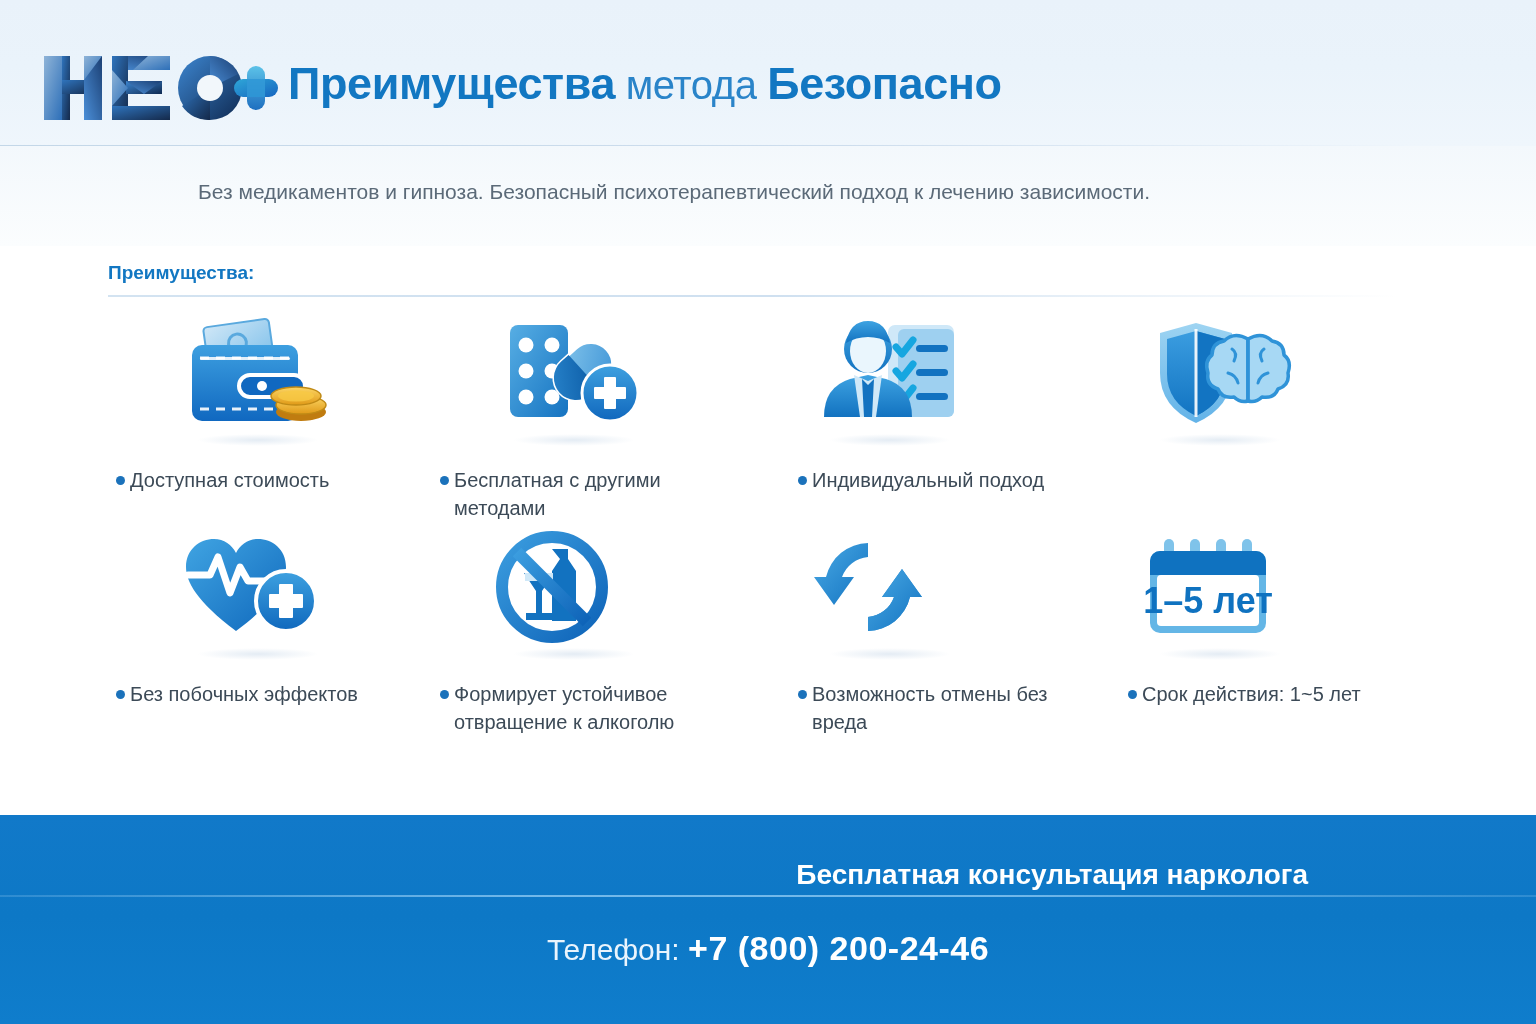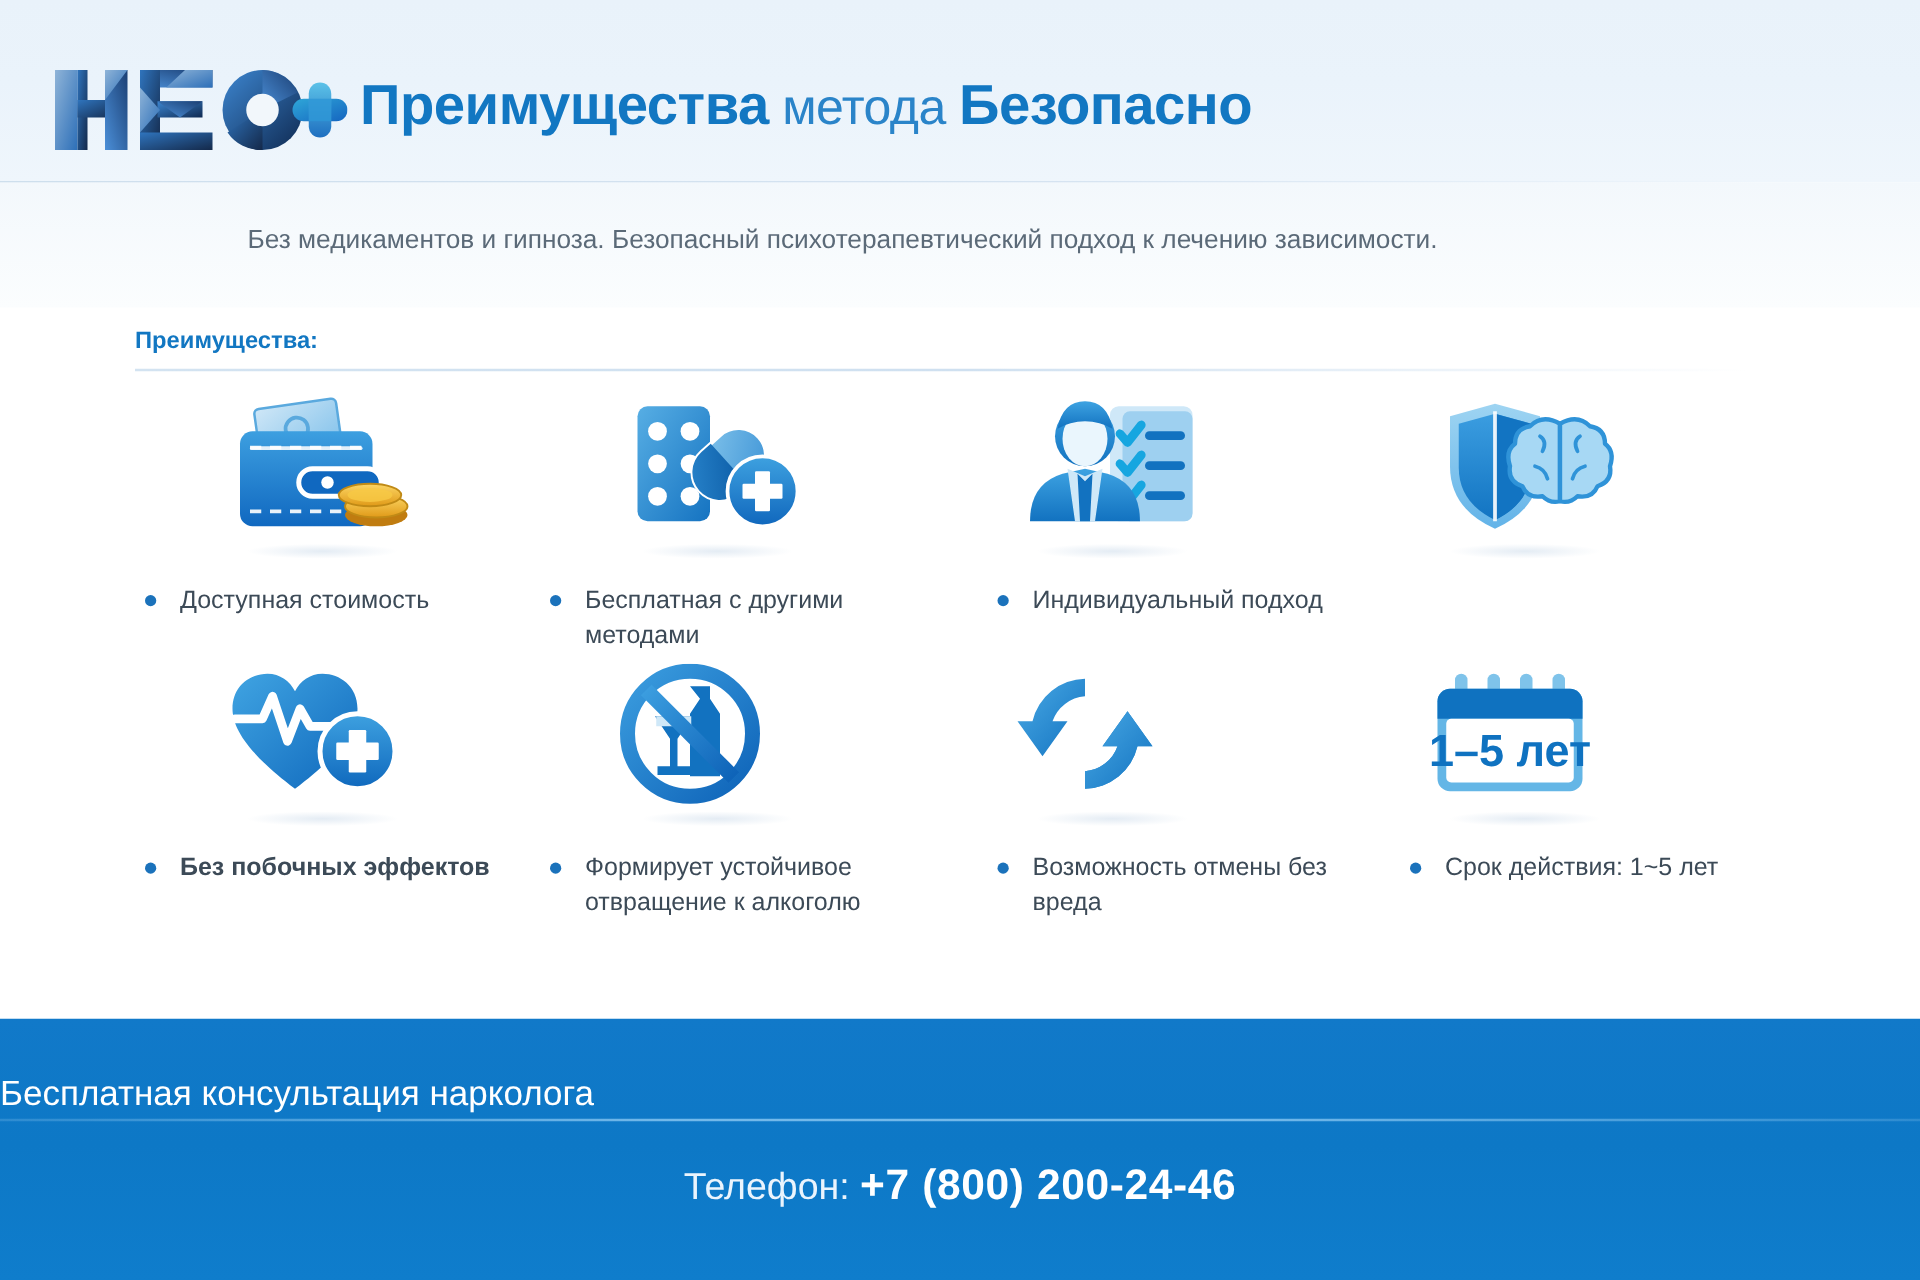--- a/index.html
+++ b/index.html
@@ -110,41 +110,41 @@
     content: "";
     position: absolute;
     left: 12%; bottom: -7px;
     width: 76%; height: 12px;
     background: radial-gradient(ellipse at center, rgba(120,160,200,0.20) 0%, rgba(120,160,200,0) 70%);
   }
   .label-row {
     margin-top: 22px;
     display: flex;
     align-items: flex-start;
-    gap: 19px;
+    gap: 5px;
     padding-left: 14px;
   }
   .bullet {
     flex: 0 0 auto;
     width: 9px; height: 9px;
     border-radius: 50%;
     background: #1b72bb;
     margin-top: 10px;
   }
   .label-text {
     font-size: 20px;
     line-height: 28px;
     color: #3c4a57;
     max-width: 262px;
   }
   .cell-0 .label-row { padding-left: 16px; }
   .cell-1 .label-row { padding-left: 8px; }
   .cell-2 .label-row { padding-left: 34px; }
   .cell-3 .label-row { padding-left: 46px; }
-  .cell-4 .label-row { padding-left: 16px; font-weight: bold; }
+  .cell-4 .label-row { padding-left: 16px; }
   .cell-5 .label-row { padding-left: 8px; }
   .cell-6 .label-row { padding-left: 34px; }
   .cell-7 .label-row { padding-left: 46px; }
   .cell-3 .icon-wrap, .cell-7 .icon-wrap { justify-content: flex-start; padding-left: 58px; }
   .cell-2 .icon-wrap, .cell-6 .icon-wrap { justify-content: flex-start; padding-left: 46px; }
   .cell-1 .icon-wrap, .cell-5 .icon-wrap { justify-content: flex-start; padding-left: 62px; }
   .cell-0 .icon-wrap, .cell-4 .icon-wrap { justify-content: flex-start; padding-left: 78px; }
 
   
   .footer {
@@ -156,23 +156,23 @@
   .footer-rule {
     position: absolute;
     left: 0; top: 80px;
     width: 1536px; height: 2px;
     background: linear-gradient(90deg, rgba(120,185,232,0.30) 0%, rgba(132,196,240,0.85) 35%, rgba(132,196,240,0.85) 65%, rgba(120,185,232,0.30) 100%);
   }
   .footer-title {
     position: absolute;
     left: 0; top: 44px;
     width: 1308px;
-    text-align: left;
+    text-align: right;
     font-size: 28px;
-    font-weight: normal;
+    font-weight: bold;
     color: #ffffff;
   }
   .footer-phone {
     position: absolute;
     left: 0; top: 114px;
     width: 1536px;
     text-align: center;
     font-size: 30px;
     color: #eaf4fd;
   }

